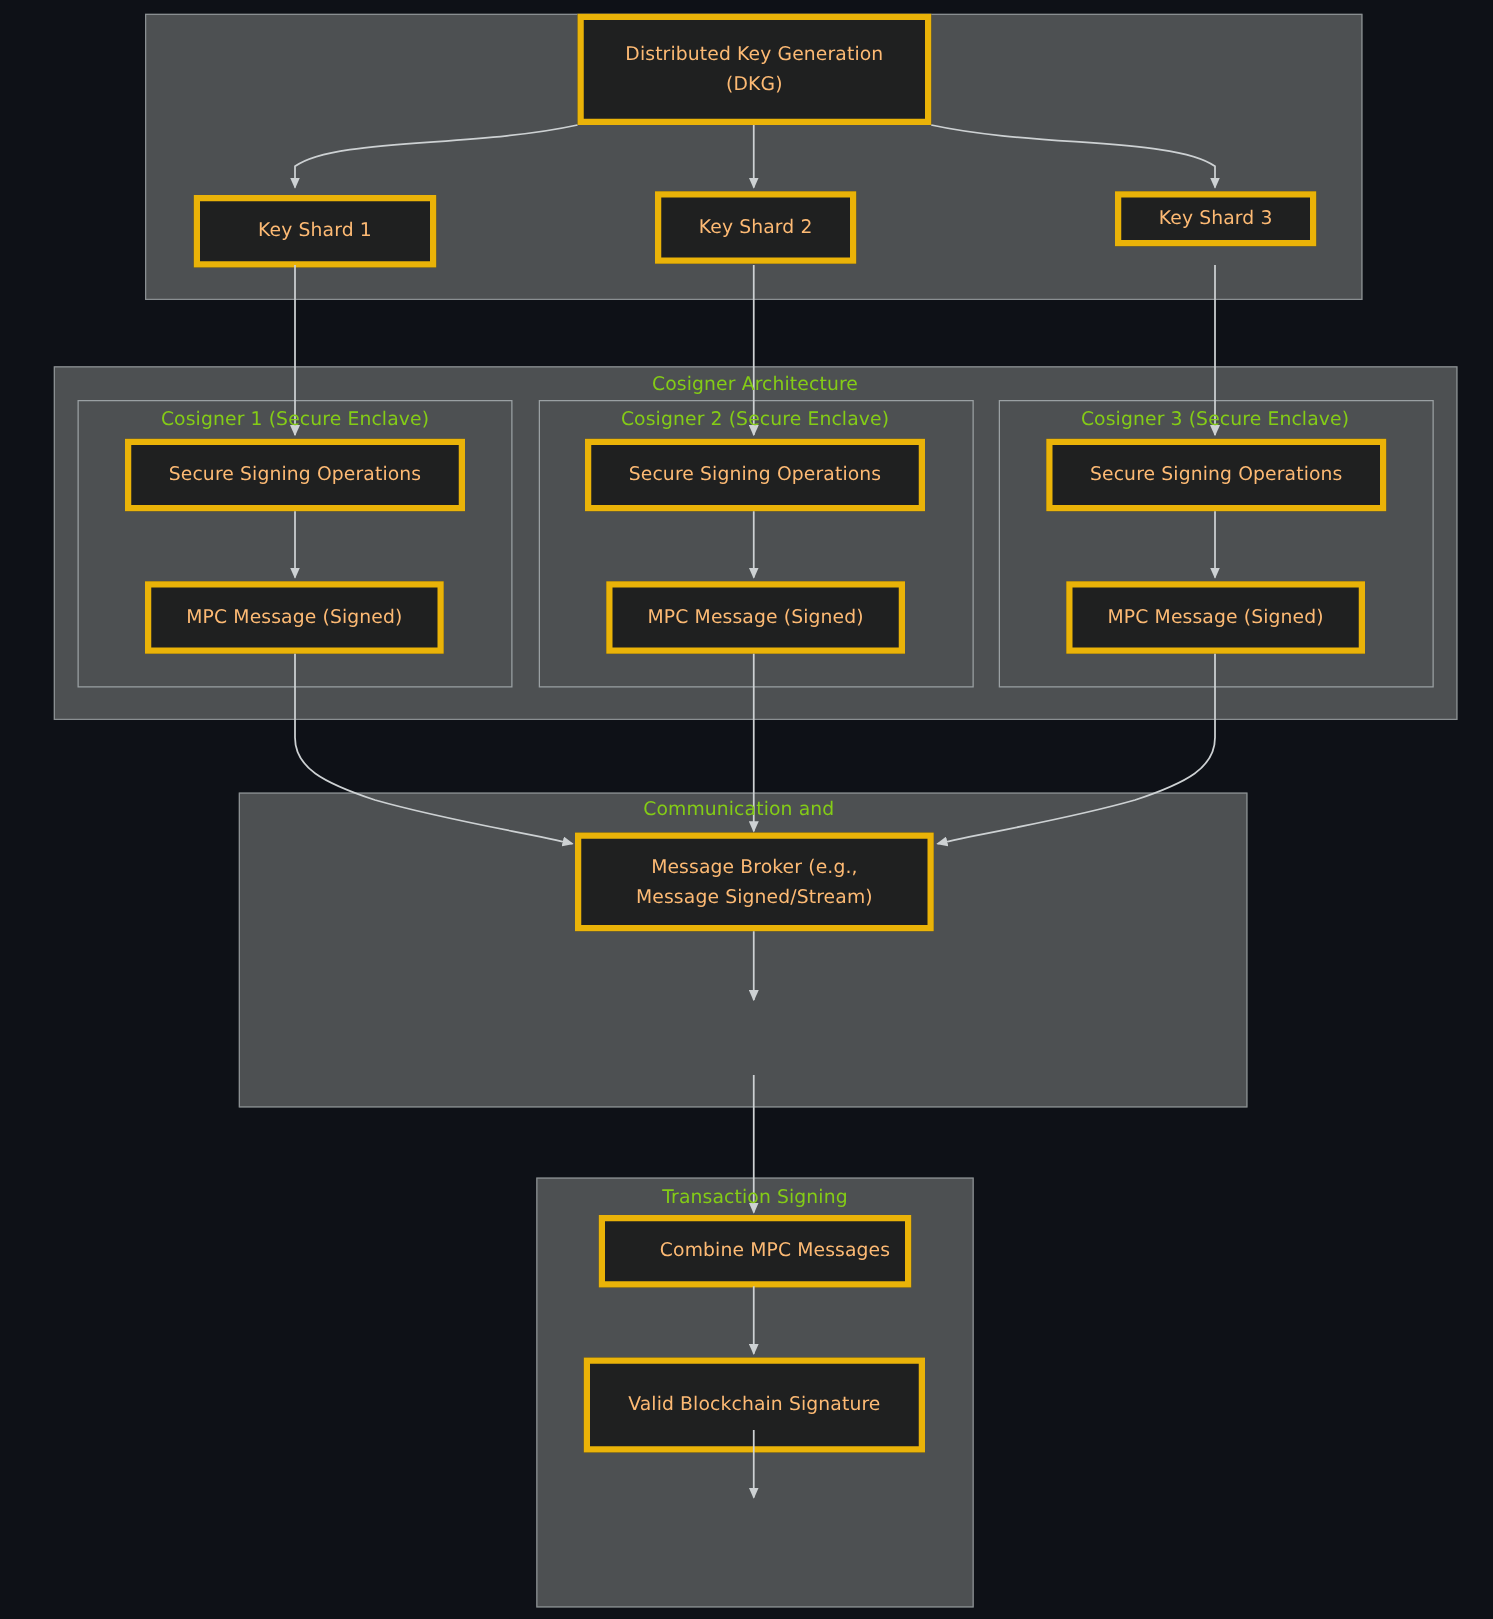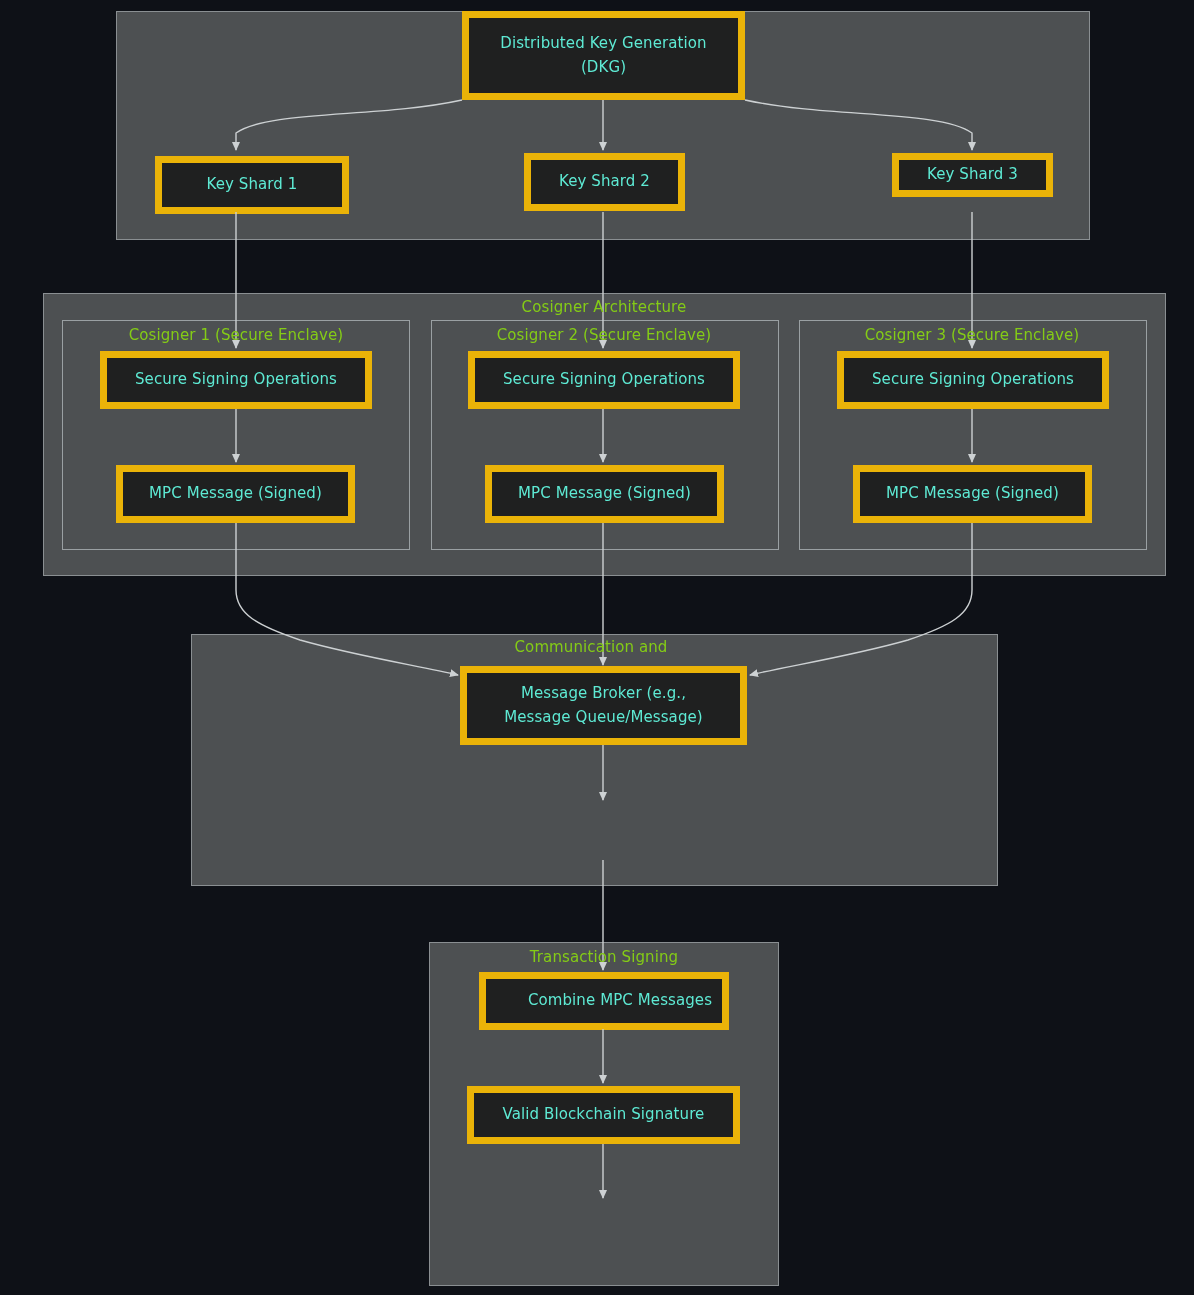--- a/index.html
+++ b/index.html
@@ -41,27 +41,27 @@
     font-size: 15px;
     line-height: 1;
     white-space: nowrap;
     transform: translateX(-50%);
     z-index: 6;
     letter-spacing: 0.1px;
   }
   .node {
     position: absolute;
     background: #1f2020;
-    border: 7px solid #eab308;
+    border: 5px solid #eab308;
     box-sizing: border-box;
     display: flex;
     align-items: center;
     justify-content: center;
     text-align: center;
-    color: #5eead4;
+    color: #fdba74;
     font-size: 15px;
     line-height: 1.55;
     z-index: 4;
     padding: 2px 6px;
     letter-spacing: 0.1px;
   }
   .node span { display: block; }
 </style>
 </head>
 <body>
@@ -154,24 +154,24 @@
   </div>
   <div class="node" style="left:485px; top:465px; width:239px; height:58px;">
     <span>MPC Message (Signed)</span>
   </div>
   <div class="node" style="left:853px; top:465px; width:239px; height:58px;">
     <span>MPC Message (Signed)</span>
   </div>
 
   <div class="node" style="left:460px; top:666px; width:287px; height:79px; flex-direction:column;">
     <span>Message Broker (e.g.,</span>
-    <span>Message Queue/Message)</span>
+    <span>Message Signed/Stream)</span>
   </div>
 
 
   <div class="node" style="left:479px; top:972px; width:250px; height:58px;padding-left:38px;">
     <span>Combine MPC Messages</span>
   </div>
-  <div class="node" style="left:467px; top:1086px; width:273px; height:58px;">
+  <div class="node" style="left:467px; top:1086px; width:273px; height:76px;">
     <span>Valid Blockchain Signature</span>
   </div>
 
 </div>
 
 </body></html>

